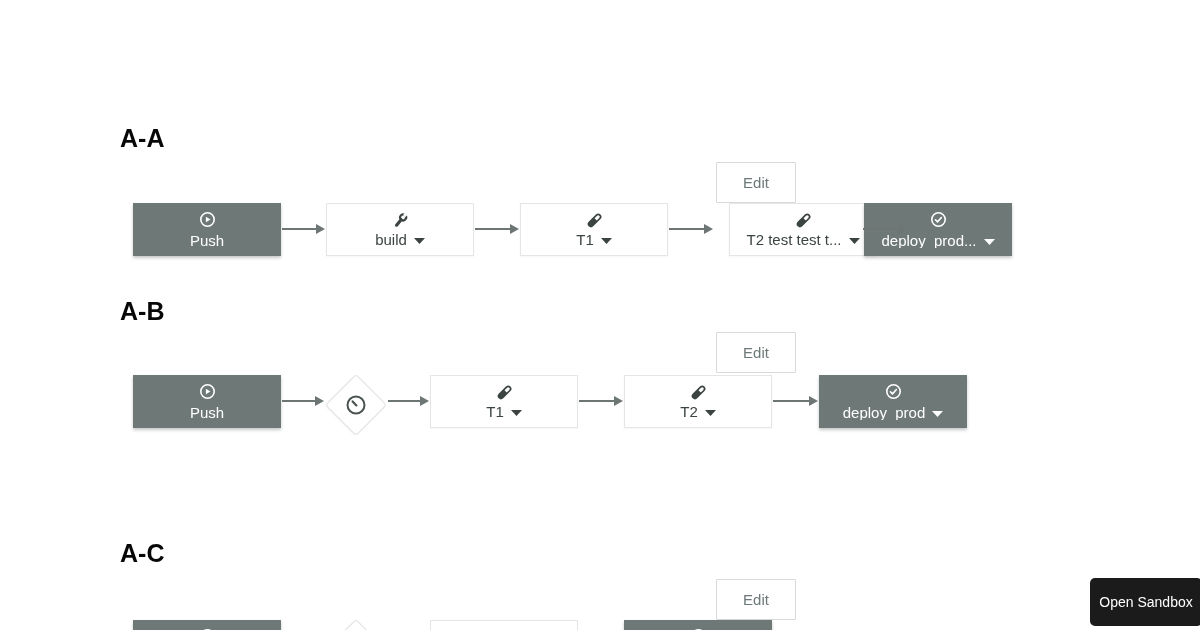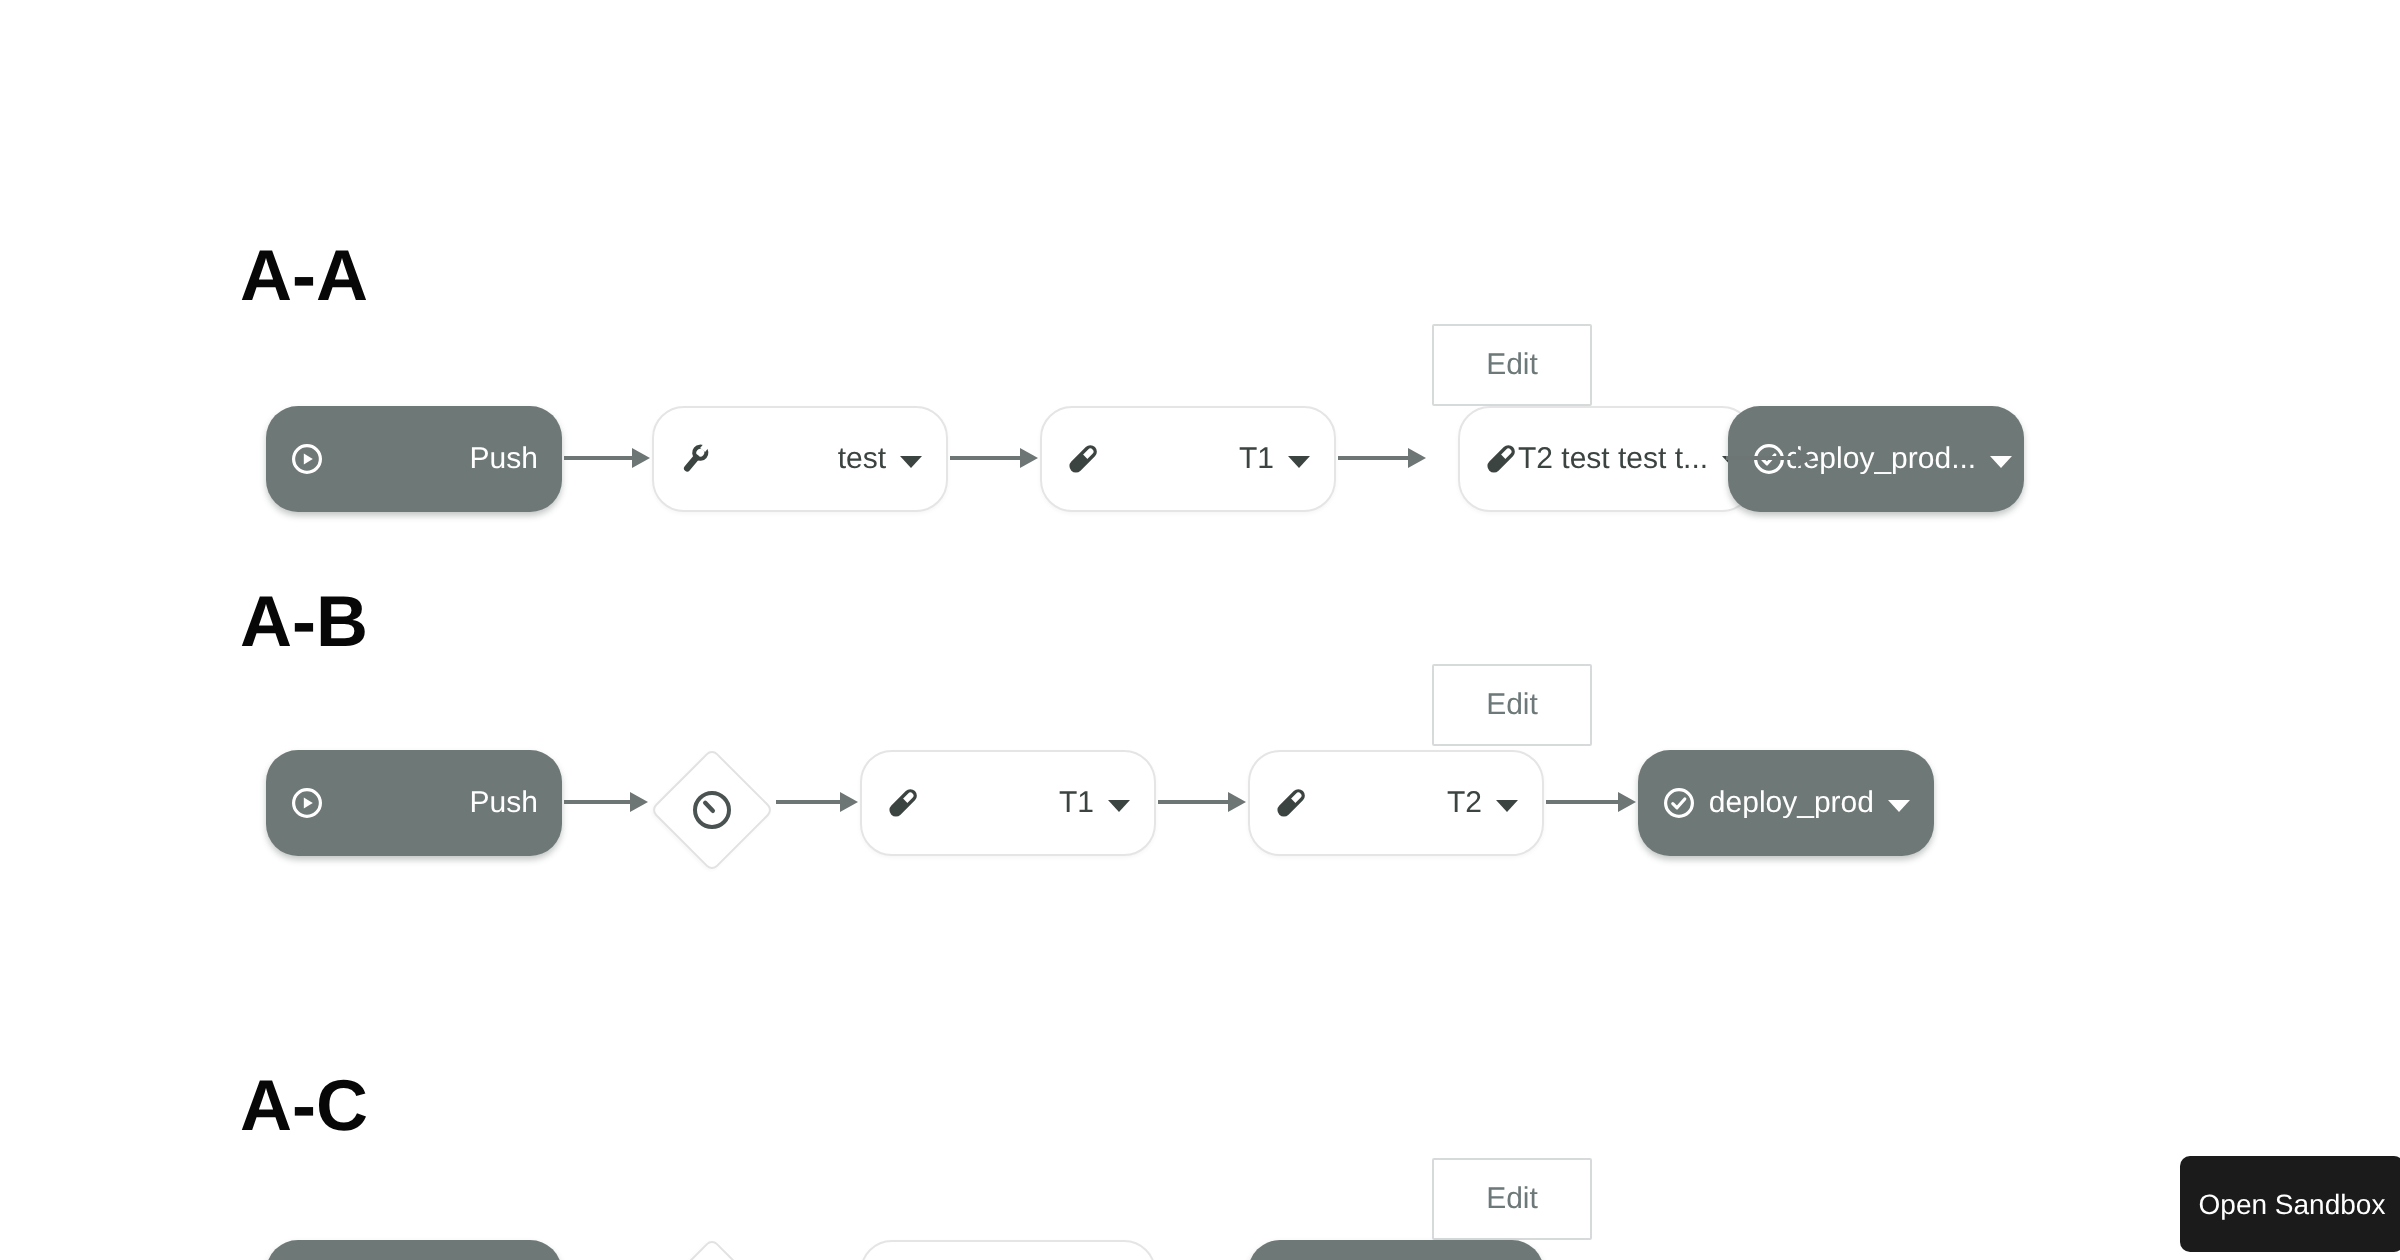--- a/index.html
+++ b/index.html
@@ -3,32 +3,32 @@
 <meta charset="utf-8">
 <style>
   html, body { margin:0; padding:0; }
   body {
     width:1200px; height:630px; overflow:hidden; position:relative;
     background:#ffffff;
     font-family:"Liberation Sans","DejaVu Sans",sans-serif;
   }
   .sec-title {
     position:absolute; left:120px; margin:0;
-    font-size:36px; line-height:32px; font-weight:700; color:#070707;
+    font-size:25px; line-height:32px; font-weight:700; color:#070707;
   }
   .edit-btn {
     position:absolute; left:716px; width:80px; height:41px;
     background:#ffffff; border:1px solid #d6dadb; border-radius:1px;
     color:#6d7879; font-size:15px; font-family:inherit; cursor:pointer;
     display:flex; align-items:center; justify-content:center;margin-top:40px;
   }
   .node {
     position:absolute; width:148px; height:53px; box-sizing:border-box;
-    border-radius:16px; cursor:pointer;
-    display:flex; flex-direction:row; align-items:center; justify-content:space-between;
+    border-radius:0; cursor:pointer;
+    display:flex; flex-direction:column; align-items:center; justify-content:space-between;
     padding:8px 12px 8px;
   }
   .node.dark {
     background:#6e7877; color:#ffffff;
     box-shadow:0 2px 3px rgba(50,56,56,.28);
   }
   .node.light {
     background:#ffffff; color:#3c4442;
     border:1px solid #e5e5e5; box-shadow:0 1px 2px rgba(0,0,0,.04);
   }
@@ -82,21 +82,21 @@
       <span class="node-icon">
         <svg width="17" height="17" viewBox="0 0 17 17">
           <g transform="rotate(40 8.5 8.5)">
             <circle cx="8.5" cy="4.4" r="3" fill="none" stroke="#3c4442" stroke-width="2.1"></circle>
             <rect x="6.9" y="0" width="3.2" height="2.6" fill="#ffffff"></rect>
             <rect x="6.9" y="6" width="3.2" height="10.2" rx="1.6" fill="#3c4442"></rect>
           </g>
         </svg>
       </span>
       <span class="label-row">
-        <span class="node-label">test</span>
+        <span class="node-label">build</span>
         <span class="caret">
           <svg width="11" height="6" viewBox="0 0 11 6">
             <path d="M0 0 h11 l-5.5 6 z" fill="#3c4442"></path>
           </svg>
         </span>
       </span>
     </div>
     <div class="node light" style="left: 520px; top: 203px;">
       <span class="node-icon">
         <svg width="17" height="17" viewBox="0 0 17 17">

